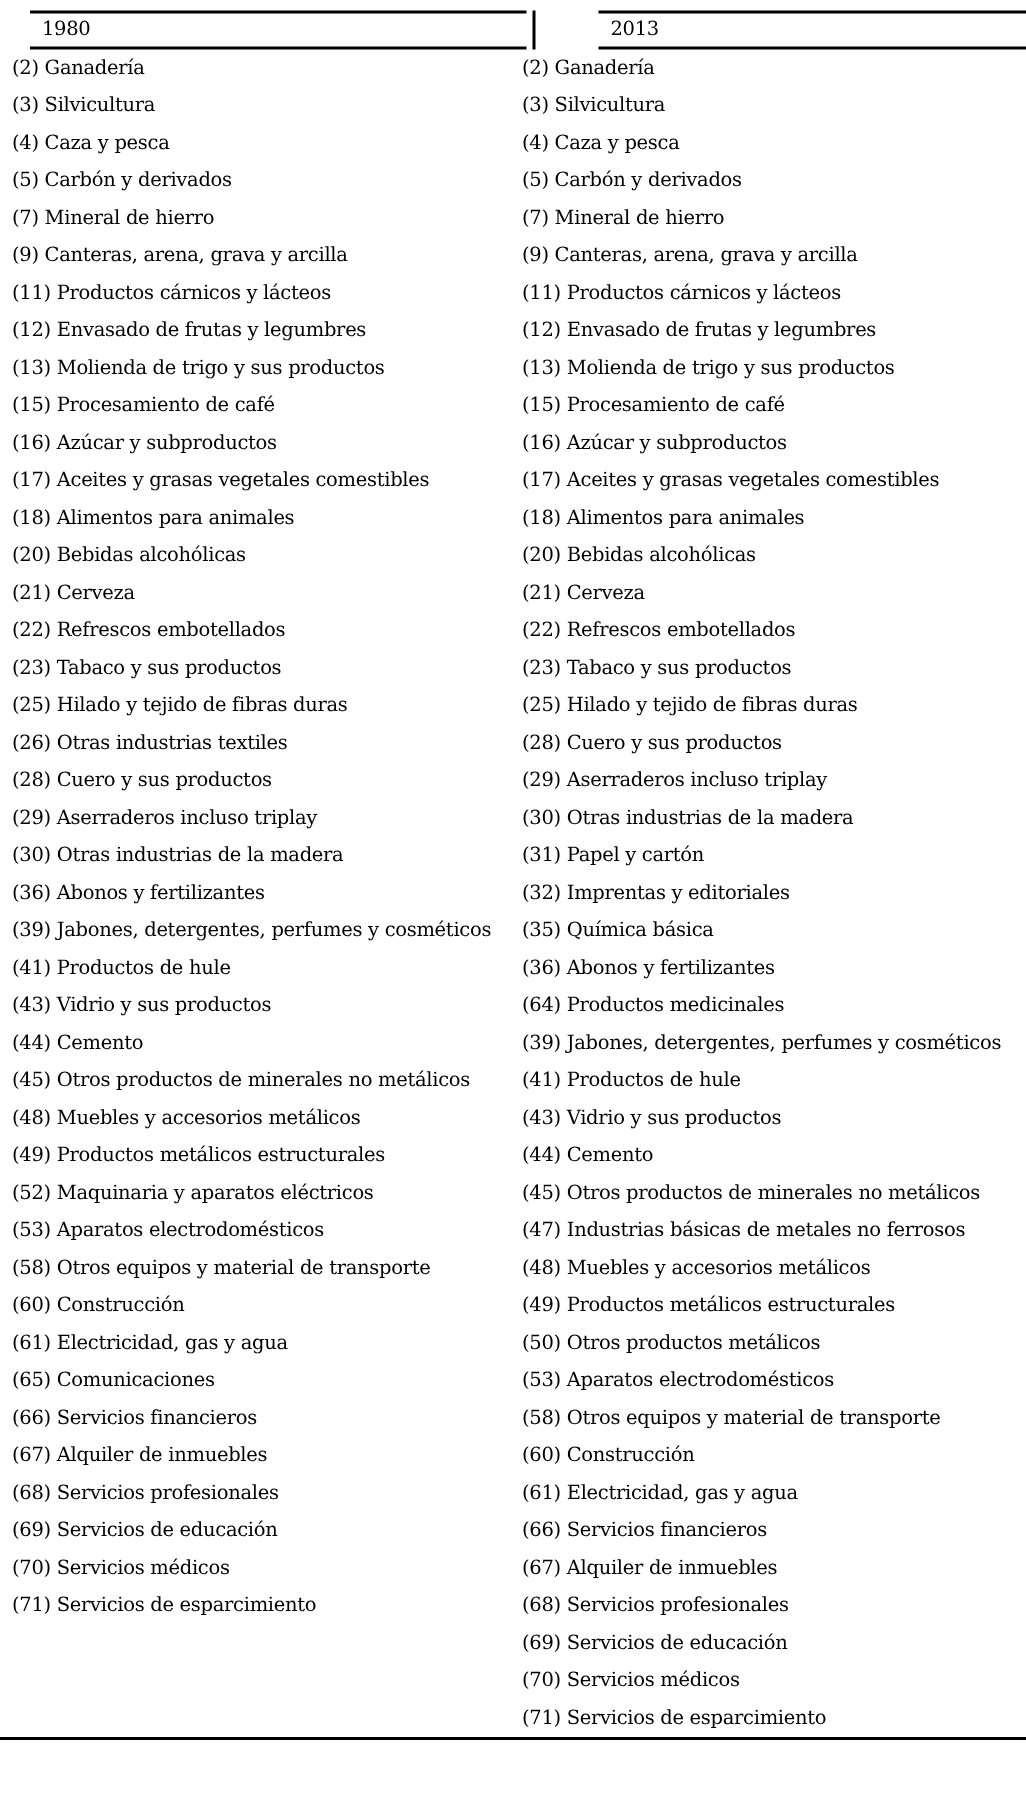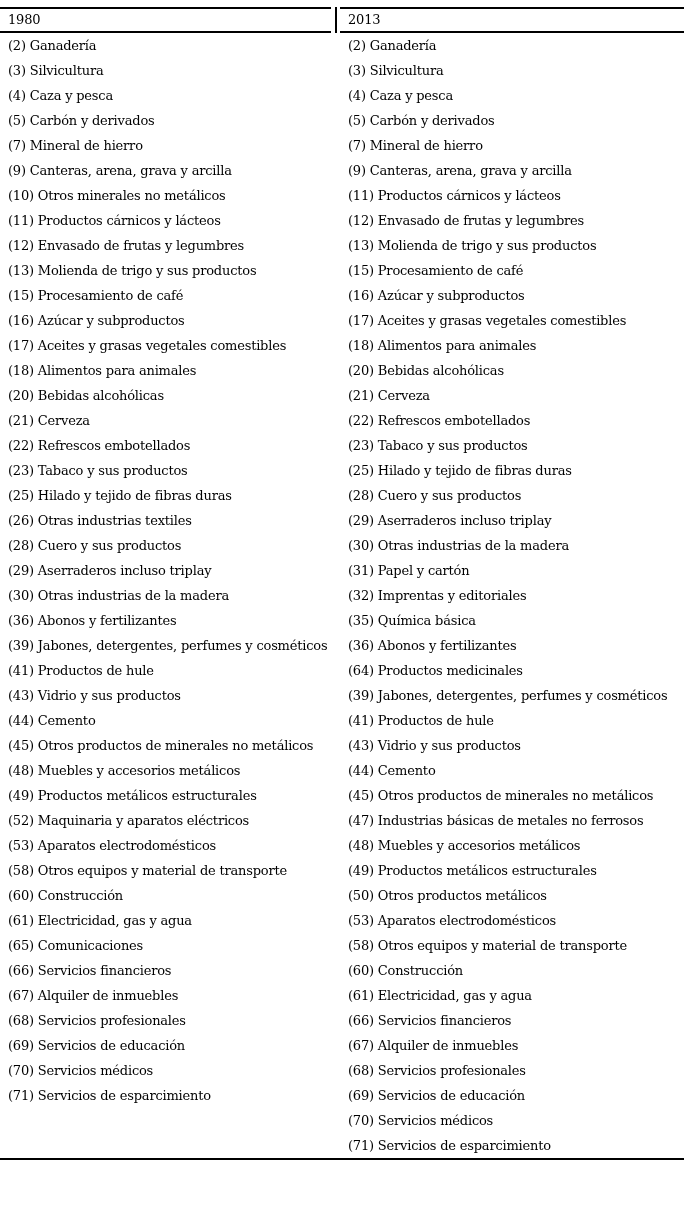--- a/index.html
+++ b/index.html
@@ -18,31 +18,32 @@
     letter-spacing: -0.2px;
     overflow: hidden;
   }
   .sector-table {
     padding-top: 7px;
   }
   .header-row {
     display: flex;
     align-items: stretch;
     height: 26px;
+    padding-left: 20px;
   }
   .hcell {
     box-sizing: border-box;
     border-top: 2px solid #000;
     border-bottom: 2px solid #000;
     line-height: 21px;
     padding-left: 8px;
     white-space: nowrap;
   }
   .hcell.left  { width: 331px; }
-  .hcell.right { flex: 1; }
+  .hcell.right { flex: 1; margin-left: 39px; }
   .hgap {
     width: 9px;
     display: flex;
     justify-content: center;
   }
   .vline {
     width: 2px;
     height: 100%;
     background: #000;
   }
@@ -80,21 +81,20 @@
     </div>
 
     <div class="tbody">
       <div class="col col-left">
         <div class="row">(2) Ganadería</div>
           <div class="row">(3) Silvicultura</div>
           <div class="row">(4) Caza y pesca</div>
           <div class="row">(5) Carbón y derivados</div>
           <div class="row">(7) Mineral de hierro</div>
           <div class="row">(9) Canteras, arena, grava y arcilla</div>
-          <div class="row">(10) Otros minerales no metálicos</div>
           <div class="row">(11) Productos cárnicos y lácteos</div>
           <div class="row">(12) Envasado de frutas y legumbres</div>
           <div class="row">(13) Molienda de trigo y sus productos</div>
           <div class="row">(15) Procesamiento de café</div>
           <div class="row">(16) Azúcar y subproductos</div>
           <div class="row">(17) Aceites y grasas vegetales comestibles</div>
           <div class="row">(18) Alimentos para animales</div>
           <div class="row">(20) Bebidas alcohólicas</div>
           <div class="row">(21) Cerveza</div>
           <div class="row">(22) Refrescos embotellados</div>

